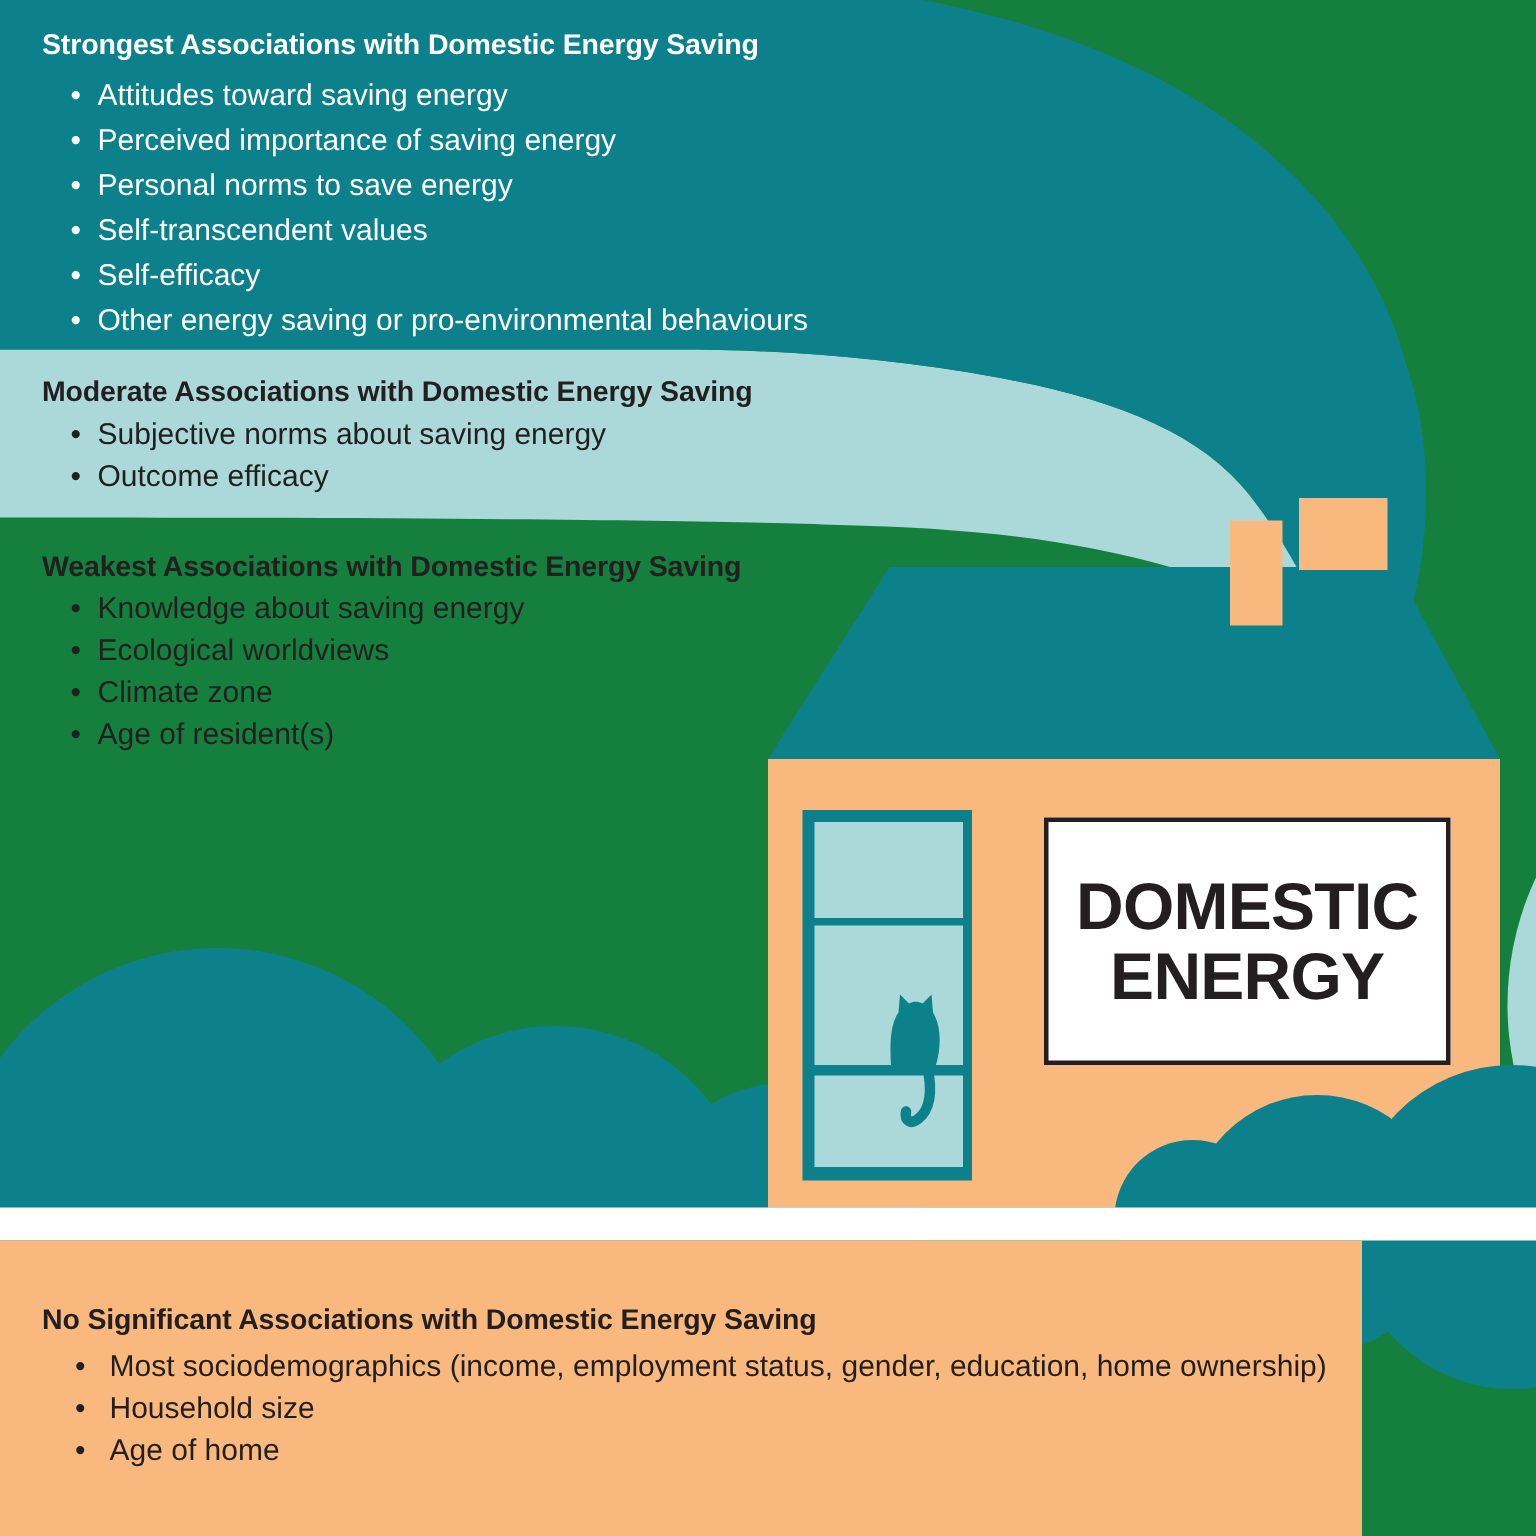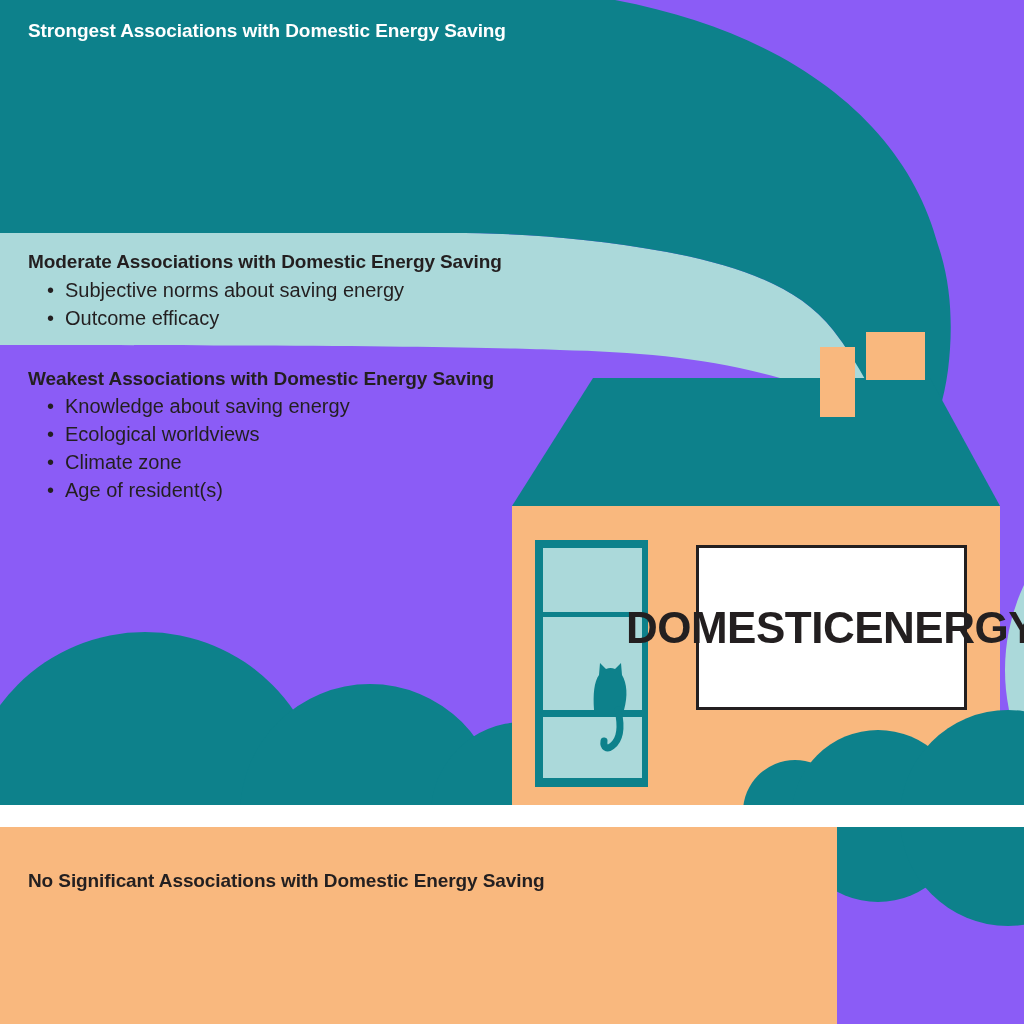--- a/index.html
+++ b/index.html
@@ -1,18 +1,18 @@
 <!DOCTYPE html>
 <html style="--teal: #0d818b; --mint: #abd9da; --peach: #f9b87e; --ink: #231f20;"><head>
 <meta charset="utf-8">
 <style>
   html,body { margin:0; padding:0; background:#ffffff; }
   #stage {
     position:relative; width:1024px; height:1024px; overflow:hidden;
-    background:#8b5cf6;
+    background:#15803d;
     font-family:"Liberation Sans", sans-serif;
     -webkit-font-smoothing:antialiased;
   }
   svg.bg { position:absolute; left:0; top:0; z-index:0; display:block; }
 
   .fill-teal  { fill:var(--teal); }
   .fill-mint  { fill:var(--mint); }
   .fill-peach { fill:var(--peach); }
   .fill-white { fill:#ffffff; }
 
@@ -28,34 +28,34 @@
   .sec-strongest { top:18px; color:#ffffff; }
   .sec-strongest ul { margin-top:5px; line-height:30px; }
 
   .sec-moderate { top:249px; color:var(--ink); }
   .sec-moderate ul { margin-top:1px; line-height:28px; }
 
   .sec-weakest { top:366px; color:var(--ink); }
   .sec-weakest ul { margin-top:0; line-height:28px; }
 
   .band-none {
-    position:absolute; left:0; top:827px; width:837px; height:197px;
+    position:absolute; left:0; top:827px; width:908px; height:197px;
     background:var(--peach); z-index:1;
   }
   .sec-none { top:41px; color:var(--ink); } 
   .band-none .sec { position:absolute; }
   .sec-none ul { margin-top:3px; line-height:28px; }
   .sec-none li { padding-left:45px; }
   .sec-none li::before { left:22px; }
 
   .sign {
     position:absolute; left:696px; top:545px; width:271px; height:165px;
     box-sizing:border-box; background:#ffffff;
     border:3px solid var(--ink); z-index:2;
-    display:flex; flex-direction:row; align-items:center; justify-content:center;
+    display:flex; flex-direction:column; align-items:center; justify-content:center;
     font-weight:bold; font-size:44px; line-height:47px; letter-spacing:-0.5px;
     color:var(--ink); text-align:center;
   }
 </style>
 </head>
 <body>
 
 <div id="stage">
 
   <svg class="bg" width="1024" height="1024" viewBox="0 0 1024 1024" aria-hidden="true">
@@ -96,20 +96,28 @@
 
     <circle class="fill-teal" cx="795" cy="812" r="52"></circle>
     <circle class="fill-teal" cx="878" cy="816" r="86"></circle>
     <circle class="fill-teal" cx="1008" cy="818" r="108"></circle>
 
     <rect class="fill-white" x="0" y="805" width="1024" height="22"></rect>
   </svg>
 
   <section class="sec sec-strongest">
     <h2>Strongest Associations with Domestic Energy Saving</h2>
+    <ul>
+      <li>Attitudes toward saving energy</li>
+      <li>Perceived importance of saving energy</li>
+      <li>Personal norms to save energy</li>
+      <li>Self-transcendent values</li>
+      <li>Self-efficacy</li>
+      <li>Other energy saving or pro-environmental behaviours</li>
+    </ul>
   </section>
 
   <section class="sec sec-moderate">
     <h2>Moderate Associations with Domestic Energy Saving</h2>
     <ul>
       <li>Subjective norms about saving energy</li>
       <li>Outcome efficacy</li>
     </ul>
   </section>
 
@@ -124,16 +132,21 @@
   </section>
 
   <div class="sign">
     <div>DOMESTIC</div>
     <div>ENERGY</div>
   </div>
 
   <div class="band-none">
     <section class="sec sec-none">
       <h2>No Significant Associations with Domestic Energy Saving</h2>
+      <ul>
+        <li>Most sociodemographics (income, employment status, gender, education, home ownership)</li>
+        <li>Household size</li>
+        <li>Age of home</li>
+      </ul>
     </section>
   </div>
 
 </div>
 
 </body></html>

